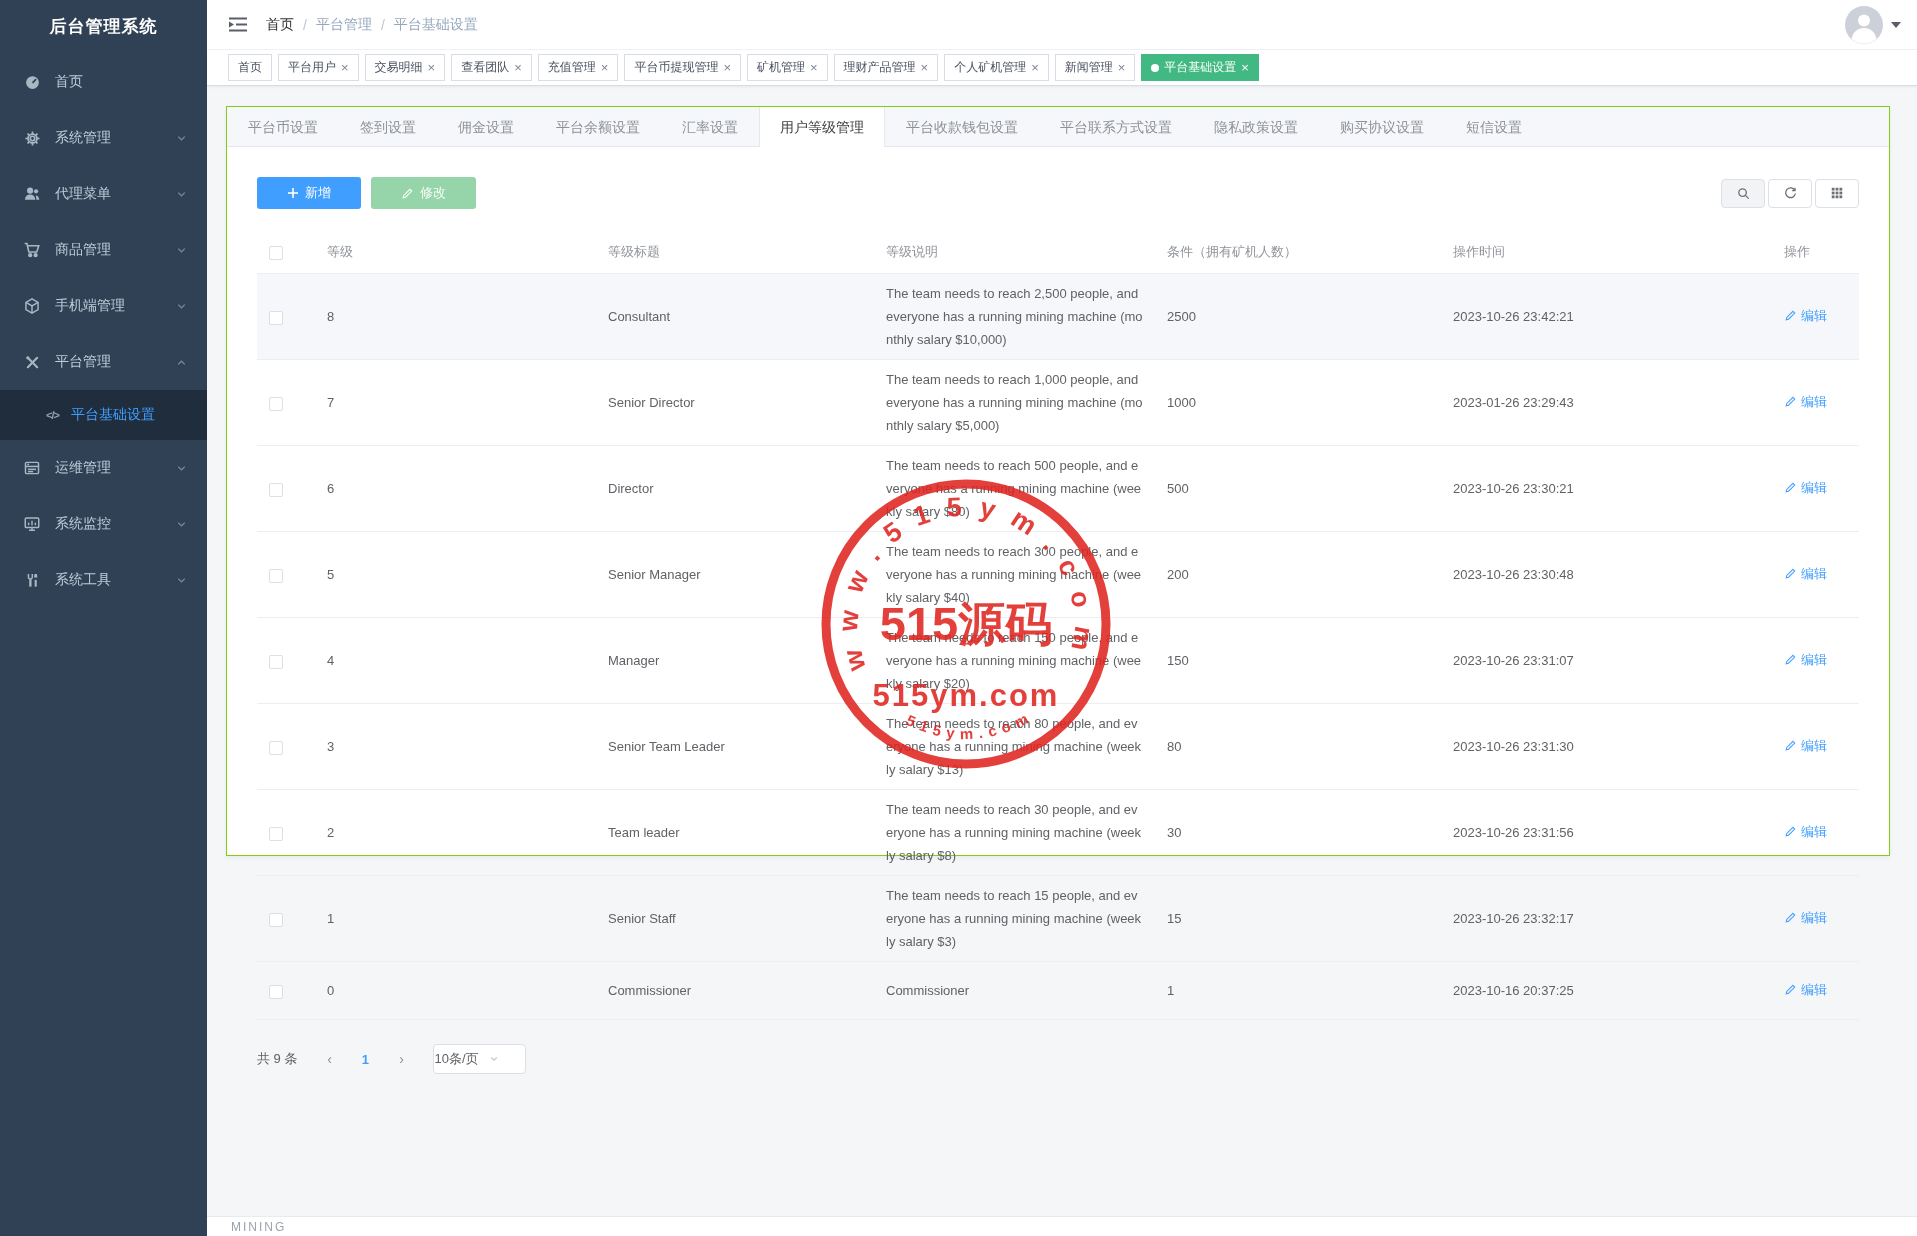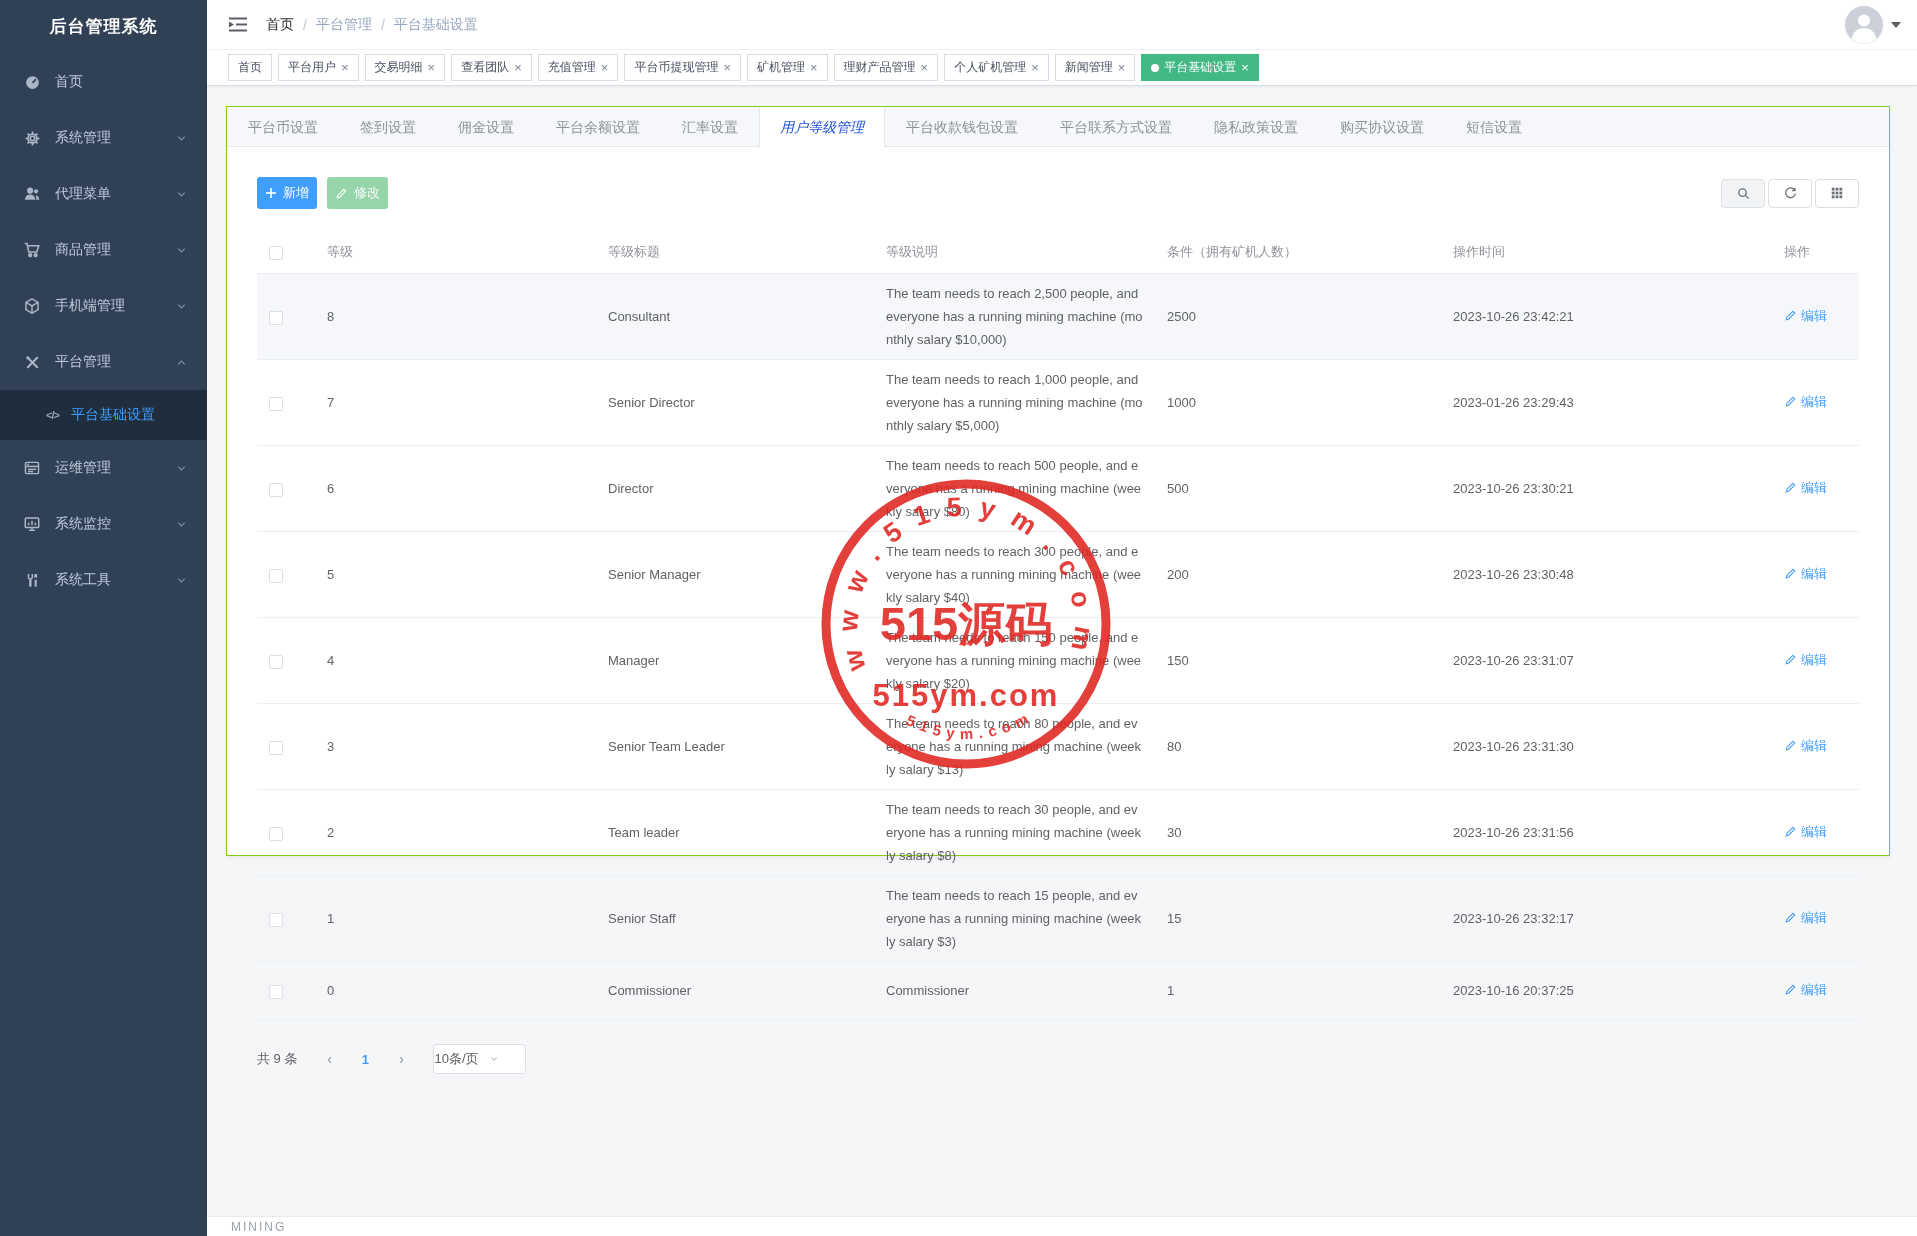--- a/index.html
+++ b/index.html
@@ -34,25 +34,25 @@
   .tag { height:27px; border:1px solid #d8dce5; background:#fff; color:#495060; font-size:12px; display:inline-flex; align-items:center; padding:0 9px; gap:5px; cursor:pointer; white-space:nowrap; }
   .tag .close { font-size:13px; color:#7d8695; line-height:1; }
   .tag.active { background:#42b983; border-color:#42b983; color:#fff; }
   .tag.active .dot { width:8px; height:8px; border-radius:50%; background:#fff; }
   .tag.active .close { color:#fff; }
 
   .content { flex:1; padding:20px 27px 0 19px; overflow:hidden; }
   .card { background:#fff; border:1px solid #84cc16; box-shadow:0 2px 4px rgba(0,0,0,.05); height:750px; display:flex; flex-direction:column; }
   .tabs { background:#f5f7fa; border-bottom:1px solid #e4e7ed; display:flex; height:40px; flex-shrink:0; }
   .tab { padding:0 20px; line-height:40px; font-size:14px; color:#8d9399; cursor:pointer; border-left:1px solid transparent; border-right:1px solid transparent; white-space:nowrap; }
-  .tab.active { background:#fff; color:#1d4ed8; border-color:#e4e7ed; margin-bottom:-1px;font-style:italic; }
+  .tab.active { background:#fff; color:#404040; border-color:#e4e7ed; margin-bottom:-1px; }
 
   .card-body { padding:30px; flex:1; display:flex; flex-direction:column; }
   .toolbar { display:flex; align-items:center; }
-  .btn { height:32px; border-radius:3px; font-size:13px; display:inline-flex; align-items:center; gap:6px; padding:0 8px; border:none; color:#fff; cursor:pointer; }
+  .btn { height:32px; border-radius:3px; font-size:13px; display:inline-flex; align-items:center; gap:6px; padding:0 30px; border:none; color:#fff; cursor:pointer; }
   .btn-add { background:#409eff; }
   .btn-modify { background:#95d5a9; cursor:not-allowed; margin-left:10px; color:rgba(255,255,255,.95); }
   .mini-group { margin-left:auto; display:flex; gap:3px; }
   .mini-btn { width:44px; height:29px; border:1px solid #dcdfe6; border-radius:4px; background:#fff; display:flex; align-items:center; justify-content:center; color:#6b7077; cursor:pointer; }
   .mini-btn.gray { background:#f2f3f5; }
 
   table.grid { margin-top:22px; width:100%; border-collapse:collapse; table-layout:fixed; }
   .grid th { font-size:13px; color:#909399; font-weight:normal; text-align:left; padding:12px; border-bottom:1px solid #ebeef5; }
   .grid td { font-size:13px; color:#606266; padding:8px 12px; border-bottom:1px solid #ebeef5; vertical-align:middle; line-height:23px; }
   .grid tr.hl { background:#f5f7fa; }

